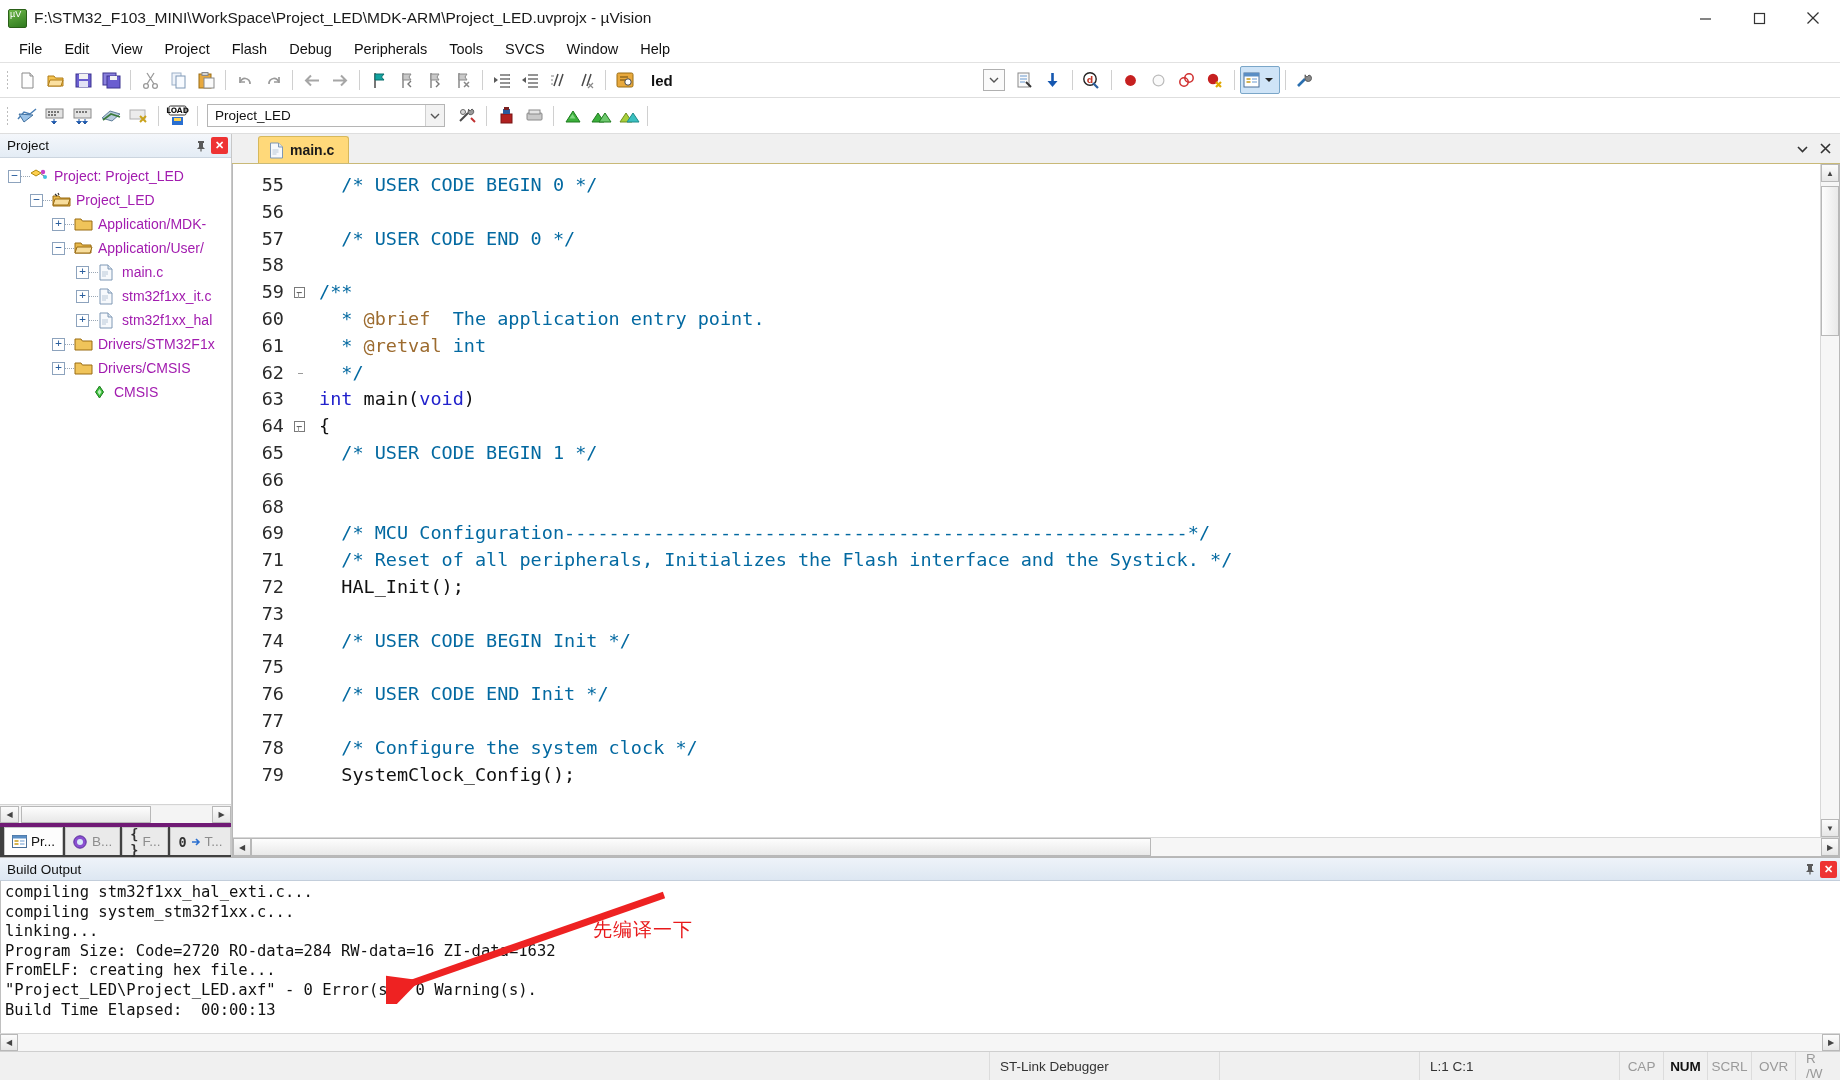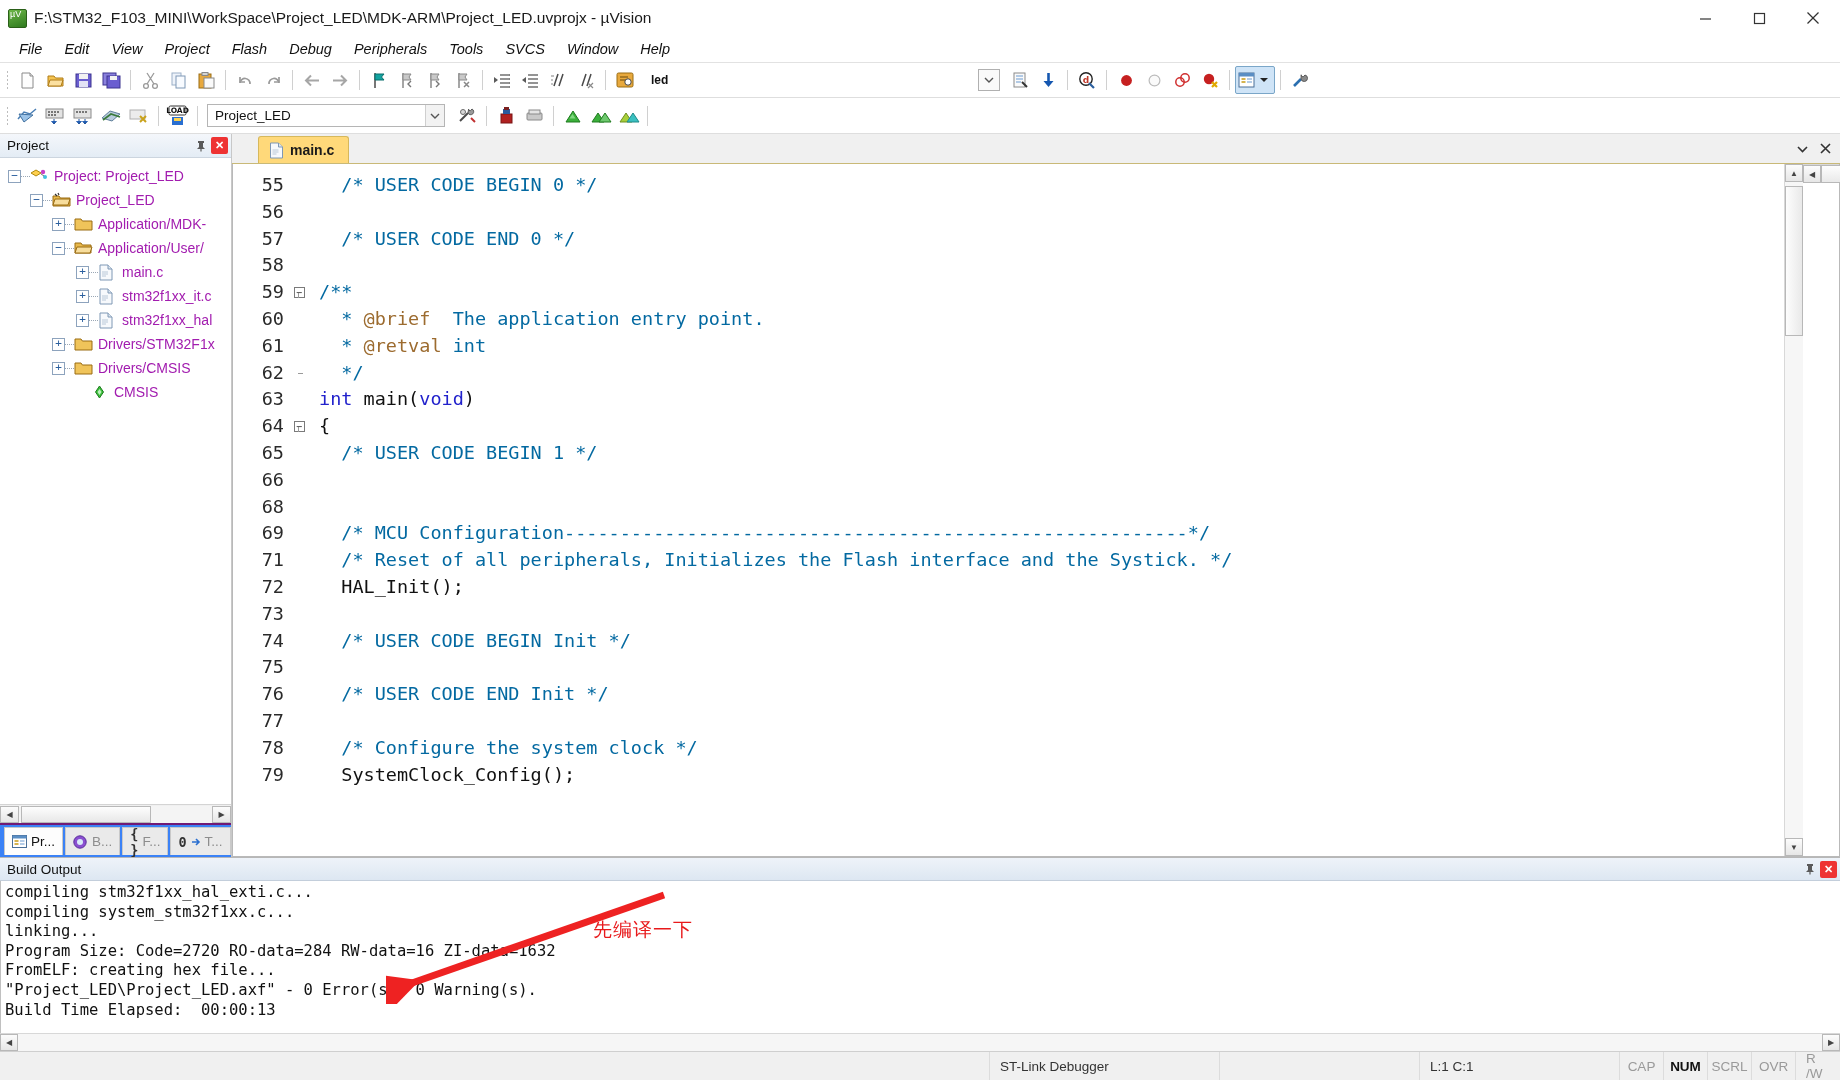--- a/index.html
+++ b/index.html
@@ -37,21 +37,21 @@
     color: #333;
   }
   .win-btn svg { display:block; }
 
   
   .menubar {
     height: 27px; background: #ffffff; display: flex; align-items: center;
     padding-left: 8px; flex: 0 0 27px; border-bottom: 1px solid #e2e2e2;
   }
   .menu-item {
-    font-size: 14.5px; color: #111; padding: 3px 11px; white-space: nowrap; font-style: italic;
+    font-size: 14.5px; color: #111; padding: 3px 11px; white-space: nowrap;
   }
 
   
   .toolbar {
     background: #ffffff; display: flex; align-items: center;
     padding-left: 4px; border-bottom: 1px solid #dedede;
   }
   .tb1 { height: 35px; flex: 0 0 35px; }
   .tb2 { height: 36px; flex: 0 0 36px; }
   .grip {
@@ -73,21 +73,21 @@
     padding: 0 0 0 7px; position: relative;
   }
   .combo .arrow {
     width: 19px; height: 21px; margin-left: auto; background: #f2f2f2;
     border-left: 1px solid #cfcfcf; display:flex; align-items:center; justify-content:center;
   }
   .combo-target { width: 238px; margin-left: 4px; }
   .combo-led-box {
     display:flex; align-items:center; height: 25px; margin-left: 4px;
   }
-  .led-label { font-size: 12px; color: #111; font-weight: bold; margin-left: 8px; }
+  .led-label { font-size: 15px; color: #111; font-weight: bold; margin-left: 8px; }
   .led-dd {
     width: 22px; height: 22px; border: 1px solid #b0b0b0; background:#fafafa;
     display:flex; align-items:center; justify-content:center; margin-left: 310px;
   }
 
   
   .main { flex: 1 1 auto; display: flex; min-height: 0; background: #f0f0f0; }
 
   
   .proj-panel {
@@ -124,22 +124,22 @@
   }
   .hs-arrow {
     width: 19px; height: 17px; background: linear-gradient(#fcfcfc,#e6e6e6);
     border: 1px solid #b8b8b8; display:flex; align-items:center; justify-content:center;
     font-size: 8px; color: #444;
   }
   .hs-track { flex: 1 1 auto; height: 17px; background: #f4f4f4; position: relative; }
   .hs-thumb { position:absolute; left:2px; top:0; width: 130px; height: 17px; background: linear-gradient(#fdfdfd,#e8e8e8); border:1px solid #b8b8b8; }
 
   .proj-tabs {
-    height: 34px; flex: 0 0 34px; display: flex; align-items: center;
-    background: #3b82f6; border-top: 2px solid #701a75; padding-left: 4px;
+    height: 34px; flex: 0 0 34px; display: flex; align-items: flex-start;
+    background: #404040; border-top: 4px solid #701a75; padding-left: 4px;
   }
   .ptab {
     height: 28px; display: flex; align-items: center; gap: 4px;
     padding: 0 7px; font-size: 13.5px; color: #8d8d8d;
     border: 1px solid #c9c9c9; border-bottom: none; background: #eaeaea; margin-right: 2px;
   }
   .ptab.active { background: #fdfdfd; color: #111; }
 
   
   .editor-col { flex: 1 1 auto; display: flex; flex-direction: column; min-width: 0; background:#f0f0f0; }
@@ -151,21 +151,21 @@
     height: 27px; display: flex; align-items: center; gap: 6px;
     padding: 0 14px 0 10px; font-size: 14px; color: #1a1a1a; font-weight: bold;
     background: #ffd97a; border: 1px solid #d6b85c; border-bottom: none;
     margin-left: 26px;
     border-top-left-radius: 3px; border-top-right-radius: 3px;
   }
   .doc-tabbar .tabbar-right { margin-left:auto; display:flex; align-items:center; gap:10px; padding: 0 8px 5px 0; }
   .tbtiny { font-size: 12px; color: #333; }
 
   .editor-wrap { flex: 1 1 auto; display: flex; min-height: 0; background: #fff; border: 1px solid #b9b9b9; border-top:none; }
-  .code-area { flex: 1 1 auto; display: flex; flex-direction: row; min-width: 0; }
+  .code-area { flex: 1 1 auto; display: flex; flex-direction: column; min-width: 0; }
   .code-scroll-row { flex: 1 1 auto; display: flex; min-height: 0; }
   .code {
     flex: 1 1 auto; overflow: hidden; position: relative;
     font-family: "DejaVu Sans Mono", "Liberation Mono", monospace;
     font-size: 18.5px; line-height: 26.8px; background: #fff;
     padding-top: 8px;
   }
   .cline { display: flex; height: 26.8px; white-space: pre; align-items: center; }
   .lnum {
     width: 58px; flex: 0 0 58px; text-align: right; padding-right: 7px;

